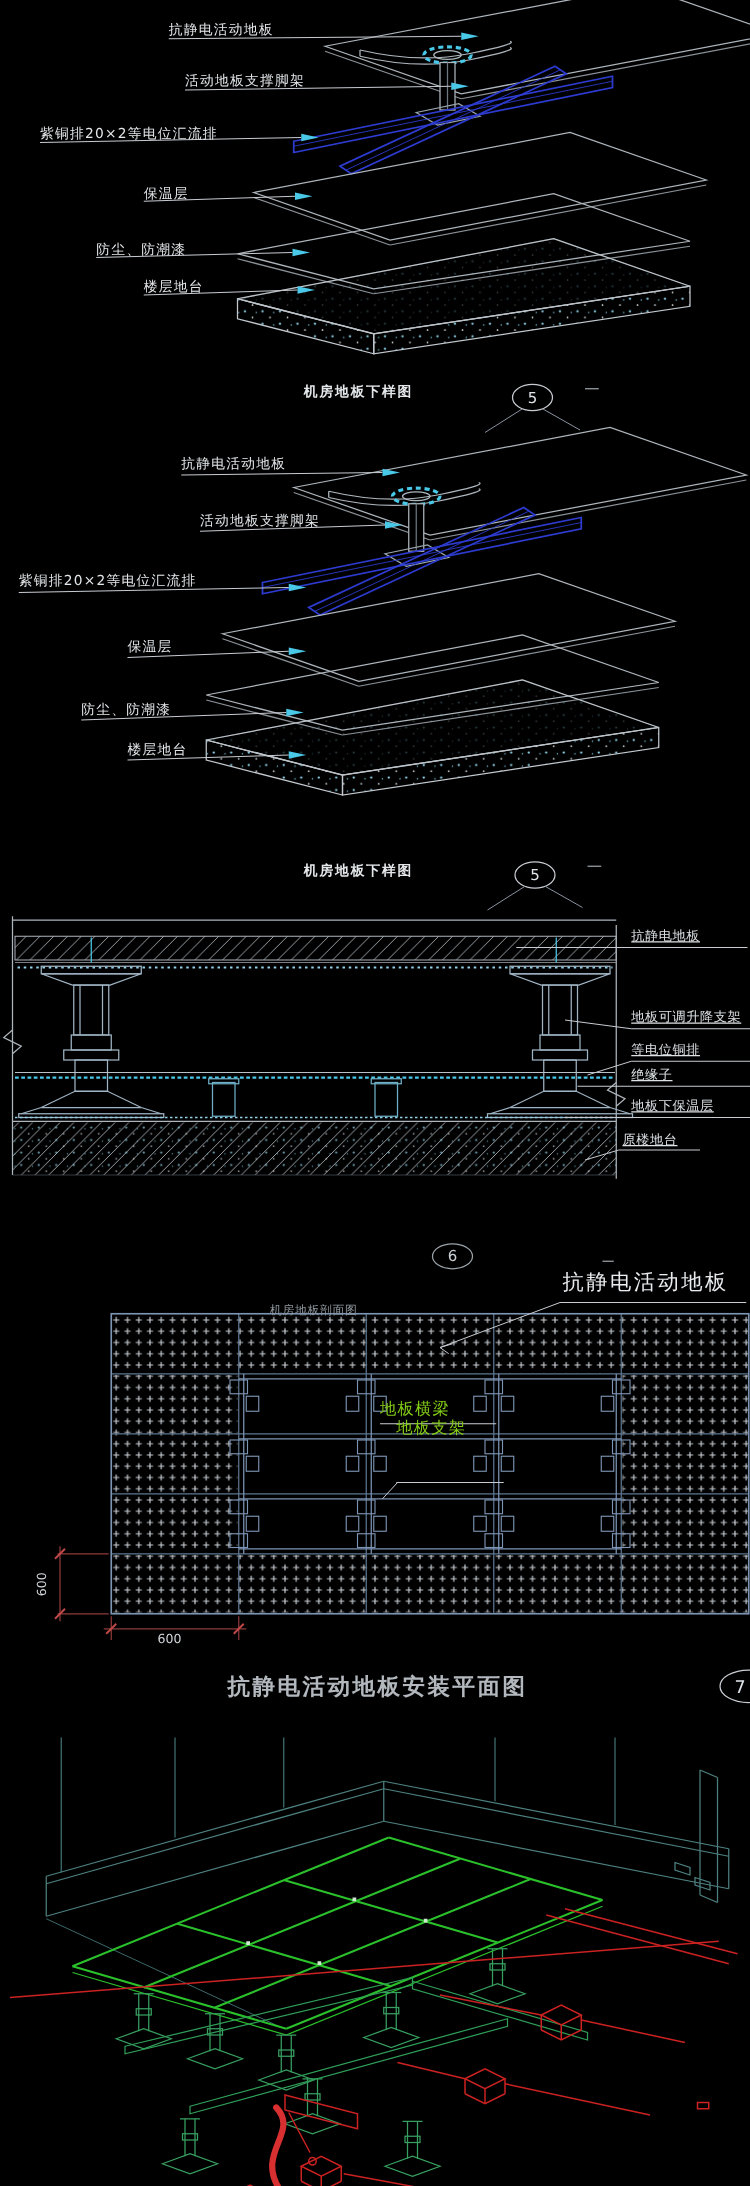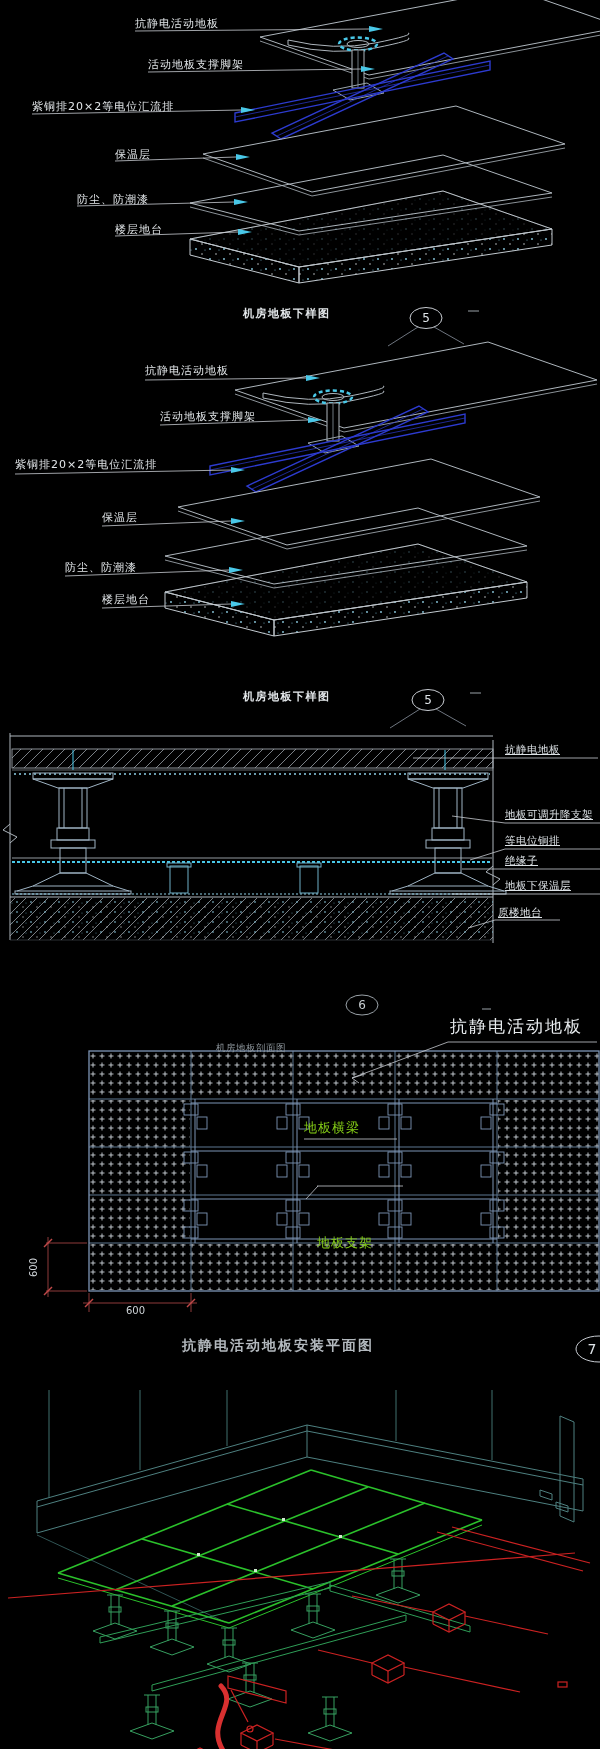--- a/index.html
+++ b/index.html
@@ -4,21 +4,21 @@
 <style>
   html,body{margin:0;padding:0;background:#000;}
   .screen{position:relative;width:600px;height:1749px;background:#000;overflow:hidden;
           font-family:"DejaVu Sans",sans-serif;}
   svg{position:absolute;left:0;top:0;}
   .lbl{position:absolute;color:#e3e7ea;font-size:11px;line-height:1.1;white-space:nowrap;
        letter-spacing:1px;}
   .lbl-sec{font-size:10.5px;letter-spacing:0.5px;color:#dde2e6;text-decoration:underline;}
   .cap{position:absolute;color:#e3e7ea;font-size:11px;font-weight:bold;letter-spacing:1.5px;white-space:nowrap;font-family:Liberation Serif, serif;}
   .cap-dim{color:#8e969c;font-weight:normal;font-size:9.5px;letter-spacing:0.5px;margin-top:44px;}
-  .cap-plan{color:#c6ccd2;font-size:14px;letter-spacing:2px;font-weight:bold;opacity:.9;}
+  .cap-plan{color:#c6ccd2;font-size:18px;letter-spacing:2px;font-weight:bold;opacity:.9;}
   .lbl-plan{font-size:13px;letter-spacing:1px;color:#84cc16;}
   .lbl-big{font-size:17px;letter-spacing:2px;color:#e8ecef;}
 </style>
 </head>
 <body>
 
 <div class="screen">
 
 <svg width="600" height="1749" viewBox="0 0 600 1749" xmlns="http://www.w3.org/2000/svg" xmlns:xlink="http://www.w3.org/1999/xlink">
   <defs>
@@ -453,17 +453,17 @@
 <div class="lbl lbl-sec" style="left:505px;top:809px">地板可调升降支架</div>
 <div class="lbl lbl-sec" style="left:505px;top:835px">等电位铜排</div>
 <div class="lbl lbl-sec" style="left:505px;top:855px">绝缘子</div>
 <div class="lbl lbl-sec" style="left:505px;top:880px">地板下保温层</div>
 <div class="lbl lbl-sec" style="left:498px;top:907px">原楼地台</div>
 
 <div class="cap cap-dim" style="left:216px;top:998px">机房地板剖面图</div>
 
 <div class="lbl lbl-big" style="left:450px;top:1017px">抗静电活动地板</div>
 <div class="lbl lbl-plan" style="left:304px;top:1121px">地板横梁</div>
-<div class="lbl lbl-plan" style="left:317px;top:1236px">地板支架</div>
+<div class="lbl lbl-plan" style="left:317px;top:1136px">地板支架</div>
 
 <div class="cap cap-plan" style="left:182px;top:1337px">抗静电活动地板安装平面图</div>
 
 </div>
 
 </body></html>

